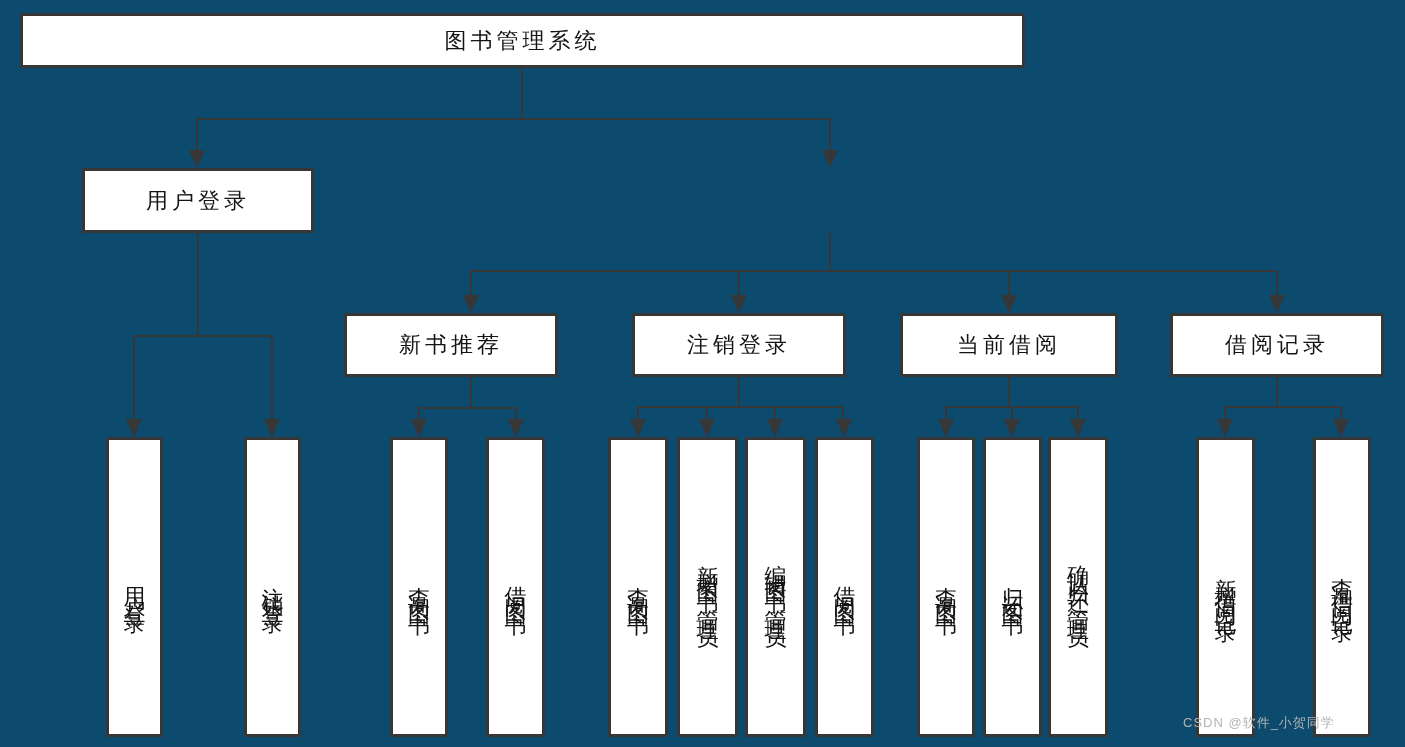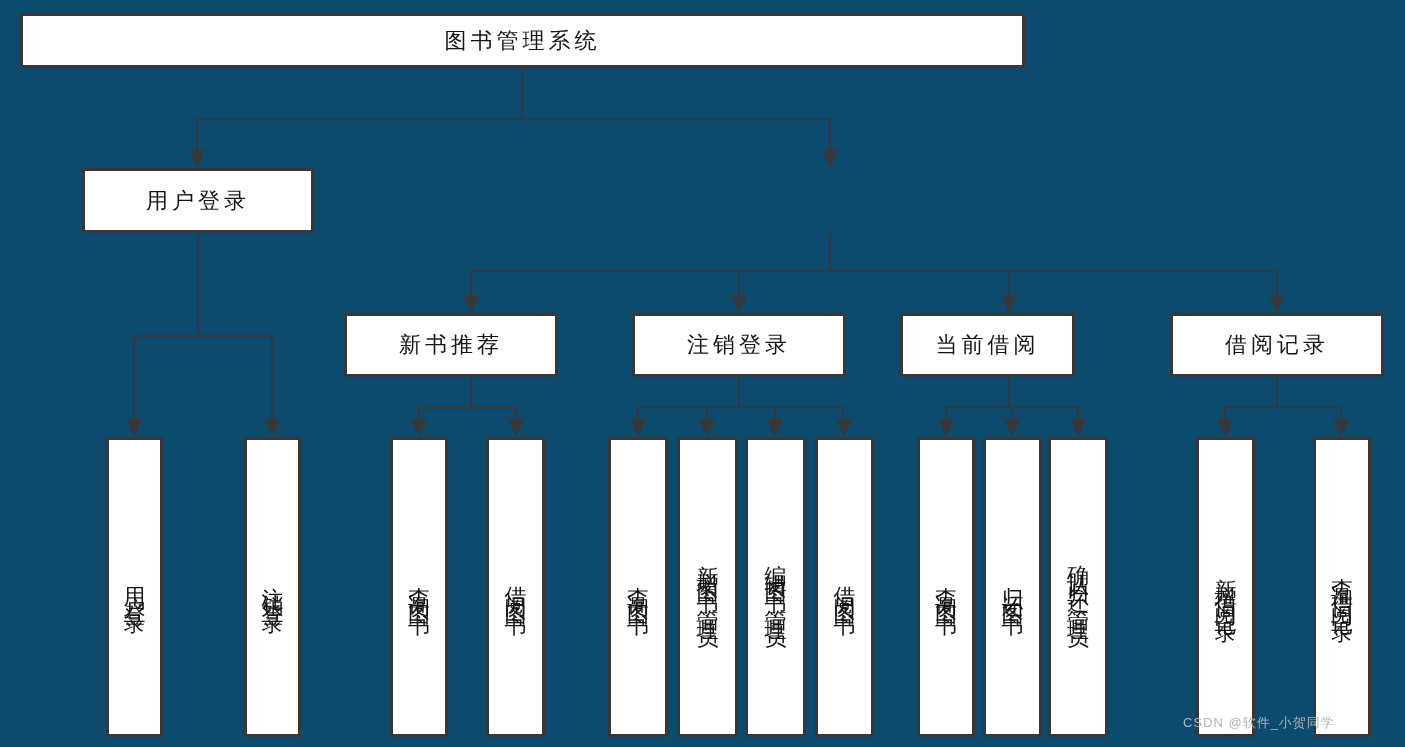--- a/index.html
+++ b/index.html
@@ -85,21 +85,21 @@
   <div class="box" style="left:82px; top:168px; width:232px; height:65px;">
     <span>用户登录</span>
   </div>
 
   <div class="box" style="left:344px; top:313px; width:214px; height:64px;">
     <span>新书推荐</span>
   </div>
   <div class="box" style="left:632px; top:313px; width:214px; height:64px;">
     <span>注销登录</span>
   </div>
-  <div class="box" style="left:900px; top:313px; width:175px; height:64px;">
+  <div class="box" style="left:900px; top:313px; width:218px; height:64px;">
     <span>当前借阅</span>
   </div>
   <div class="box" style="left:1170px; top:313px; width:214px; height:64px;">
     <span>借阅记录</span>
   </div>
 
   <div class="vbox" style="left:106px; width:57px;">
     <span>用户登录</span>
   </div>
   <div class="vbox" style="left:244px; width:57px;">

